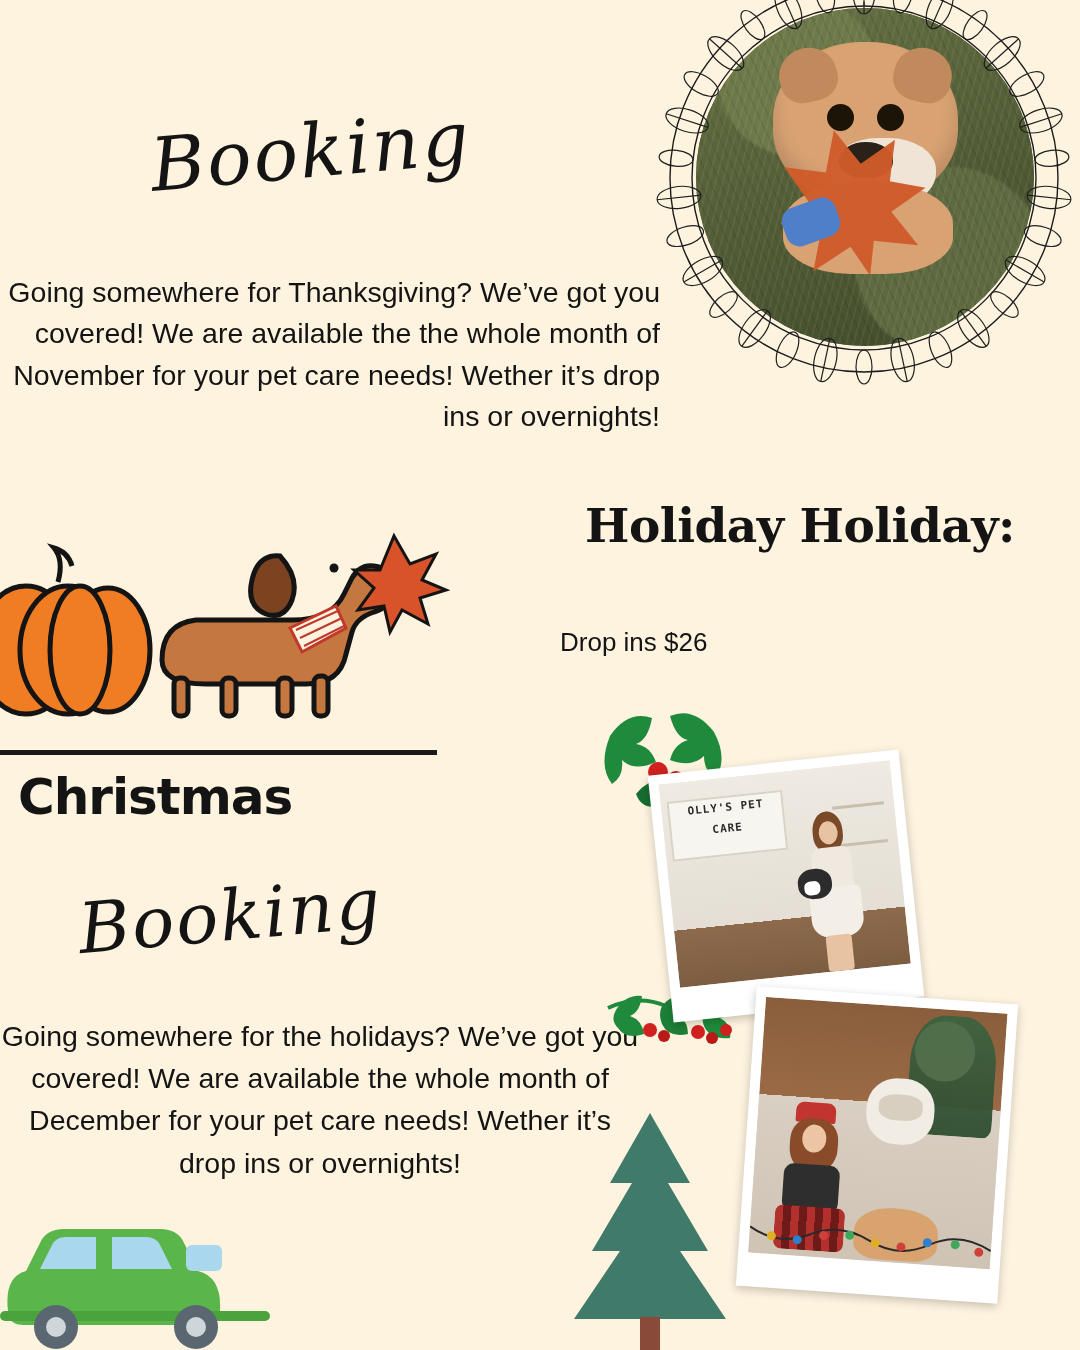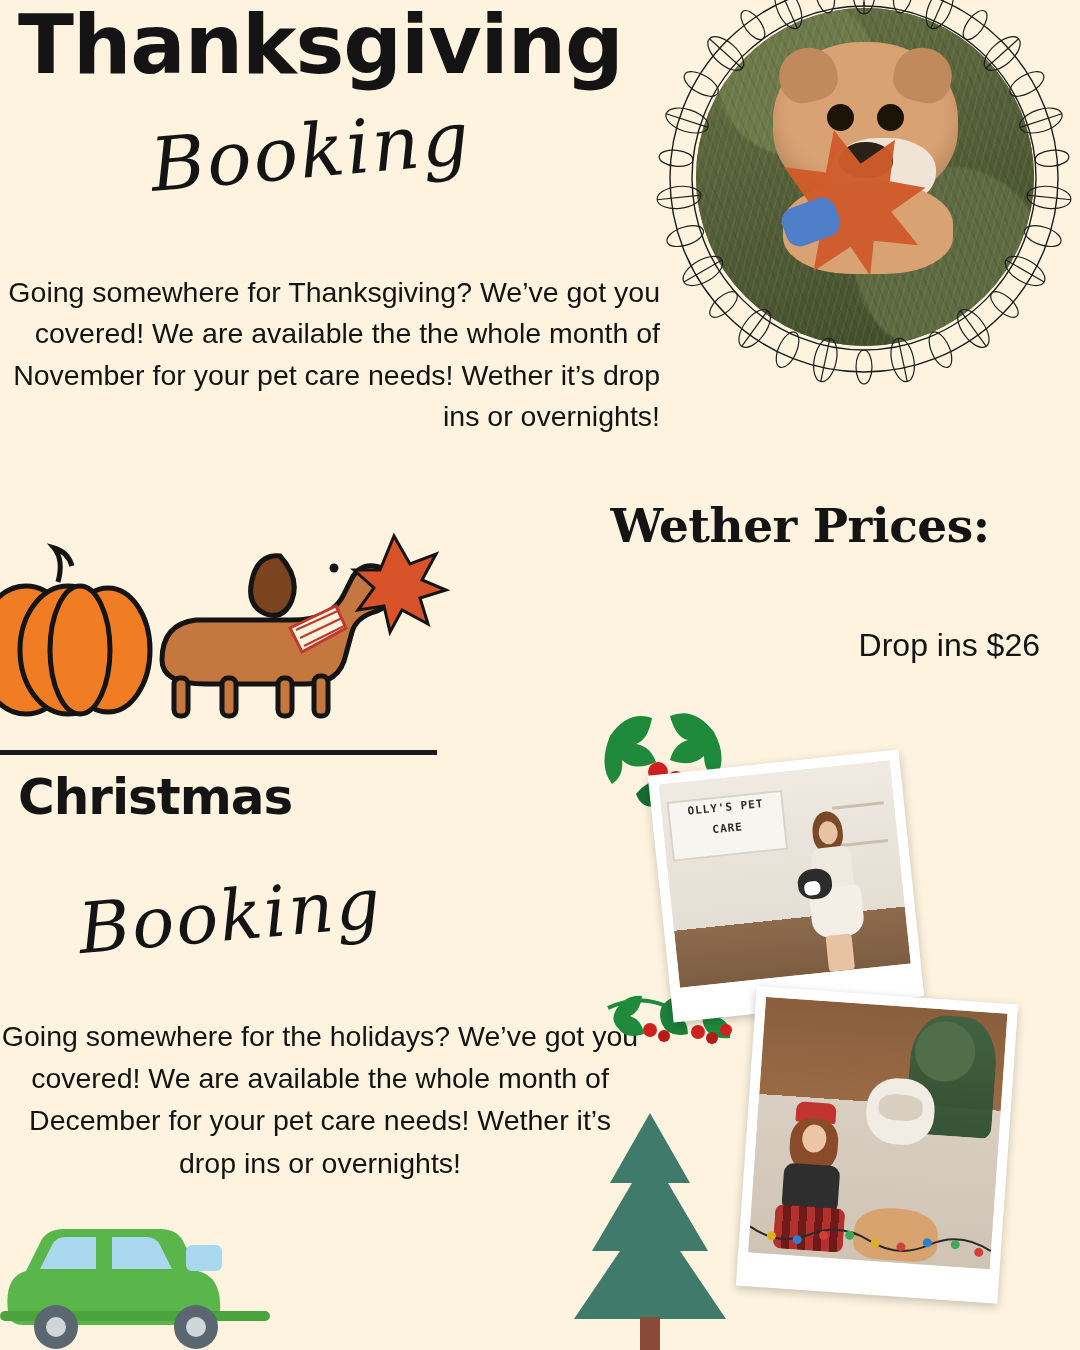--- a/index.html
+++ b/index.html
@@ -204,22 +204,22 @@
     top: 572px;
     width: 480px;
     text-align: center;
     font-size: 38px;
   }
   #price-dropins {
     position: absolute;
     left: 560px;
     top: 627px;
     width: 480px;
-    text-align: right;
-    font-size: 32px;
+    text-align: left;
+    font-size: 26px;
   }
 
   
   #christmas-title {
     position: absolute;
     left: 18px;
     top: 768px;
     font-size: 50px;
     font-weight: 700;
     letter-spacing: -1px;
@@ -354,21 +354,20 @@
   #pine-tree { position: absolute; left: 540px; top: 1105px; width: 220px; height: 245px; }
   #green-car { position: absolute; left: 0px; top: 1215px; width: 290px; height: 135px; }
 
   .sr { position: absolute; width: 1px; height: 1px; overflow: hidden; clip: rect(0 0 0 0); }
 </style>
 </head>
 <body>
 
 <div class="canvas">
 
-  <div id="thanksgiving-title">Thanksgiving</div>
   <div id="thanksgiving-script">Booking</div>
   <div id="thanksgiving-body">Going somewhere for Thanksgiving? We’ve got you covered! We are available the the whole month of November for your pet care needs! Wether it’s drop ins or overnights!</div>
 
   <div id="dog-photo-wrap">
     <div id="dog-photo">
       <div class="grass"></div>
       <div class="bulldog">
         <div class="bd-head">
           <div class="bd-ear l"></div>
           <div class="bd-ear r"></div>
@@ -528,21 +527,21 @@
       <rect x="324" y="166" width="14" height="40" rx="6" fill="#c4773f" stroke="#141414" stroke-width="5"></rect>
       <path d="M290 46 q-22 -2 -28 24 q-6 26 14 34 q18 6 26 -14 q8 -22 -12 -44 z" fill="#7b4320" stroke="#141414" stroke-width="5"></path>
       <circle cx="344" cy="58" r="4.5" fill="#141414"></circle>
       <path d="M300 118 l46 -22 l10 22 l-44 24 z" fill="#fdf3df" stroke="#c0392b" stroke-width="3"></path>
       <path d="M306 120 l44 -20 M310 128 l42 -20 M314 136 l40 -20" stroke="#c0392b" stroke-width="2"></path>
       <path d="M404 26 l16 28 l26 -10 l-14 26 l24 10 l-26 8 l8 26 l-26 -14 l-12 22 l-6 -26 l-26 4 l16 -22 l-20 -18 l26 0 z" fill="#d9532a" stroke="#141414" stroke-width="3"></path>
     </g>
   </svg>
   <div id="autumn-rule"></div>
 
-  <div id="prices-title">Wether Prices:</div>
+  <div id="prices-title">Holiday Holiday:</div>
   <div id="price-dropins">Drop ins $26</div>
 
   <div id="christmas-title">Christmas</div>
   <div id="christmas-script">Booking</div>
   <div id="christmas-body">Going somewhere for the holidays? We’ve got you covered! We are available the whole month of December for your pet care needs! Wether it’s drop ins or overnights!</div>
 
   <svg id="holly-top" viewBox="0 0 140 140">
     <path d="M18 38 q18 -26 42 -18 q-4 22 -16 26 q14 2 20 18 q-22 10 -34 -2 q2 16 -10 24 q-14 -18 -2 -48 z" fill="#1f8a3b"></path>
     <path d="M122 34 q-20 -26 -44 -16 q6 22 18 24 q-14 4 -18 20 q22 8 34 -4 q0 16 12 22 q12 -20 -2 -46 z" fill="#1f8a3b"></path>
     <path d="M44 96 q16 -20 36 -12 q-2 20 -14 24 q-16 4 -22 -12 z" fill="#176e30"></path>

